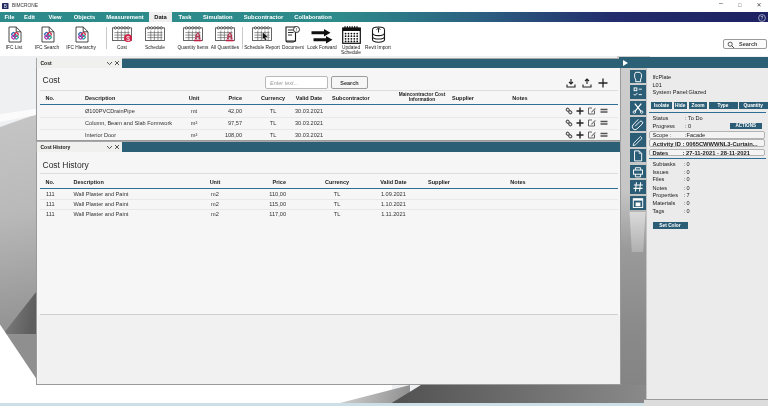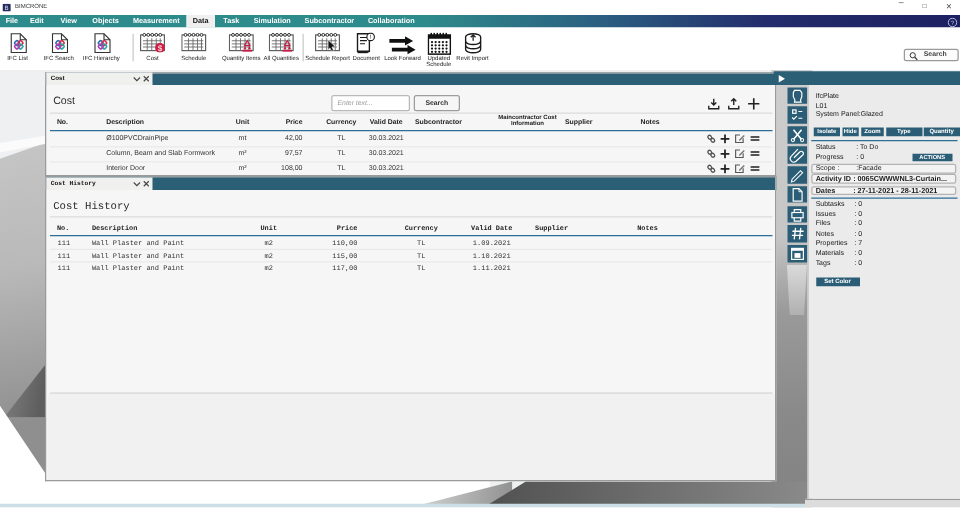--- a/index.html
+++ b/index.html
@@ -410,21 +410,21 @@
           </svg>
 <svg class="abs" style="left:562.5px;top:63.30000000000001px;" width="8" height="8" viewBox="0 0 8 8">
             <path d="M0.5 2.6 h7 M0.5 5 h7" stroke="#555" stroke-width="1.5"></path>
           </svg>
 <div class="rowsep" style="top:49.3px;"></div>
 <div class="rowsep" style="top:61.30000000000001px;"></div>
         </div>
     </div>
   </div>
 
-  <div class="panel" style="top:141px; height:244px;font-family:Liberation Mono, monospace;">
+  <div class="panel" style="top:141px; height:244px;">
     <div class="tabbar">
       <div class="tab">
         <span class="tname">Cost History</span>
           <svg class="abs" style="left:69px;top:3px;" width="7" height="5" viewBox="0 0 7 5">
             <path d="M1 1 L3.5 3.6 L6 1" fill="none" stroke="#444" stroke-width="0.9"></path>
           </svg>
           <svg class="abs" style="left:77.5px;top:2.2px;" width="6" height="6" viewBox="0 0 6 6">
             <path d="M1 1 L5 5 M5 1 L1 5" stroke="#444" stroke-width="0.9"></path>
           </svg>
       </div>

